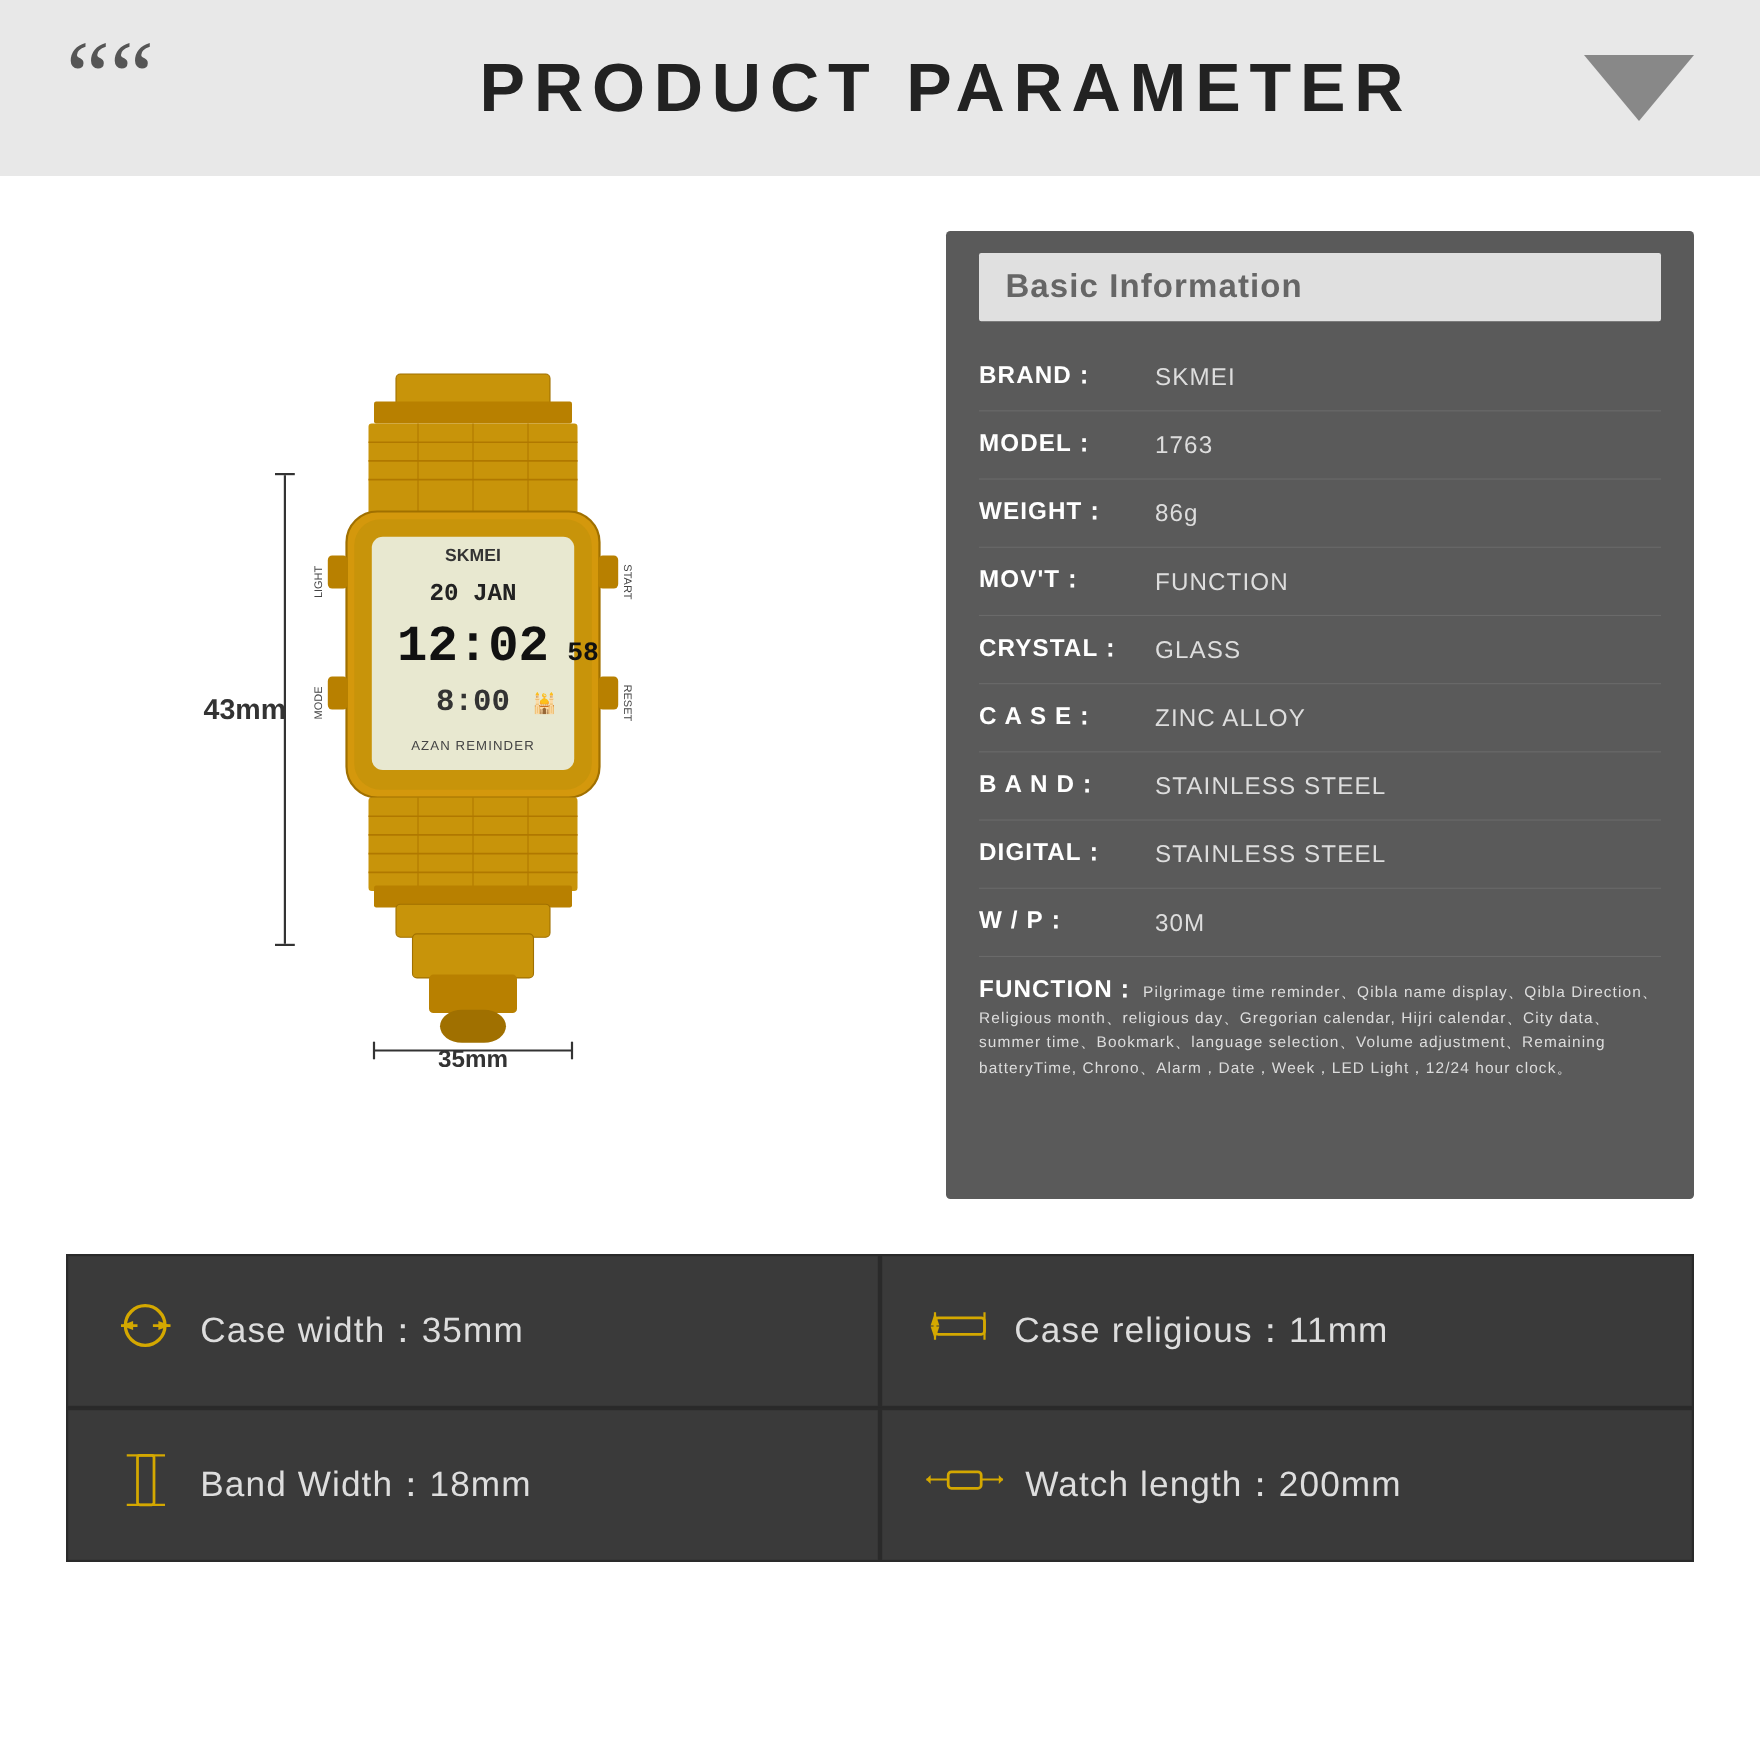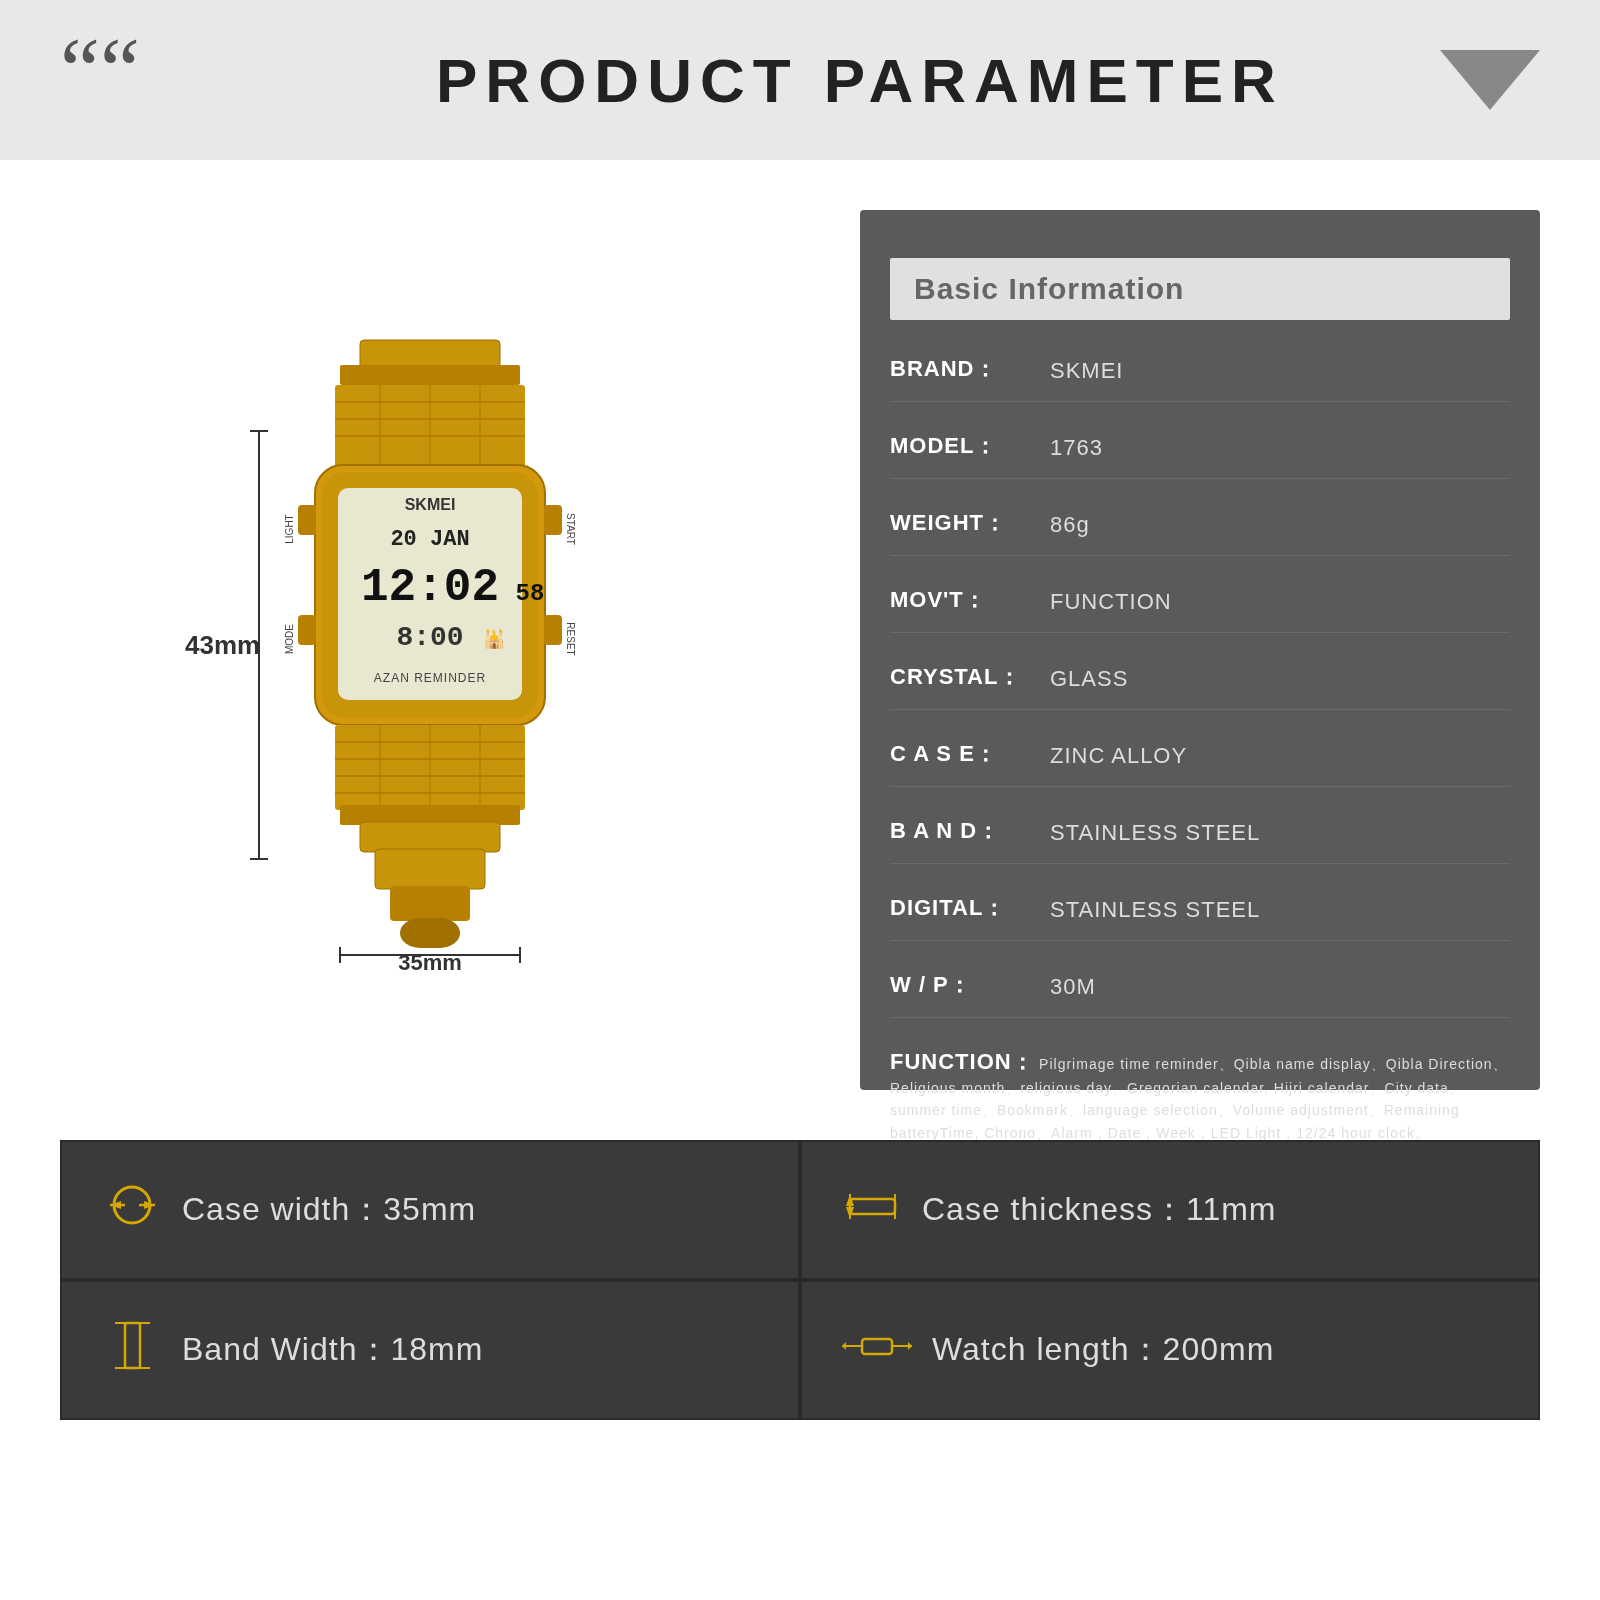--- a/index.html
+++ b/index.html
@@ -77,36 +77,36 @@
       width: 680px;
       background: #5a5a5a;
       border-radius: 4px;
       padding: 0;
       display: flex;
       flex-direction: column;
     }
 
     .info-title-bar {
       background: #e0e0e0;
-      margin: 48px 30px 0 30px;
+      margin: 20px 30px 0 30px;
       padding: 14px 24px;
       border-radius: 2px;
     }
     .info-title-bar span {
       font-size: 30px;
       font-weight: 700;
       color: #666;
       letter-spacing: 1px;
     }
 
     .info-rows {
       padding: 20px 30px;
       display: flex;
       flex-direction: column;
-      gap: 15px;
+      gap: 0;
     }
 
     .info-row {
       display: flex;
       align-items: flex-start;
       padding: 14px 0;
       border-bottom: 1px solid #6a6a6a;
     }
     .info-row:last-child {
       border-bottom: none;
@@ -330,21 +330,21 @@
     <span class="spec-label">Case width：35mm</span>
   </div>
     <div class="spec-item">
     <div class="spec-icon"><svg width="55" height="35" viewBox="0 0 55 35">
           <rect x="5" y="10" width="45" height="15" rx="3" fill="none" stroke="#d4a800" stroke-width="2.5"></rect>
           <line x1="5" y1="5" x2="5" y2="30" stroke="#d4a800" stroke-width="2"></line>
           <line x1="50" y1="5" x2="50" y2="30" stroke="#d4a800" stroke-width="2"></line>
           <polygon points="1,17 9,17 5,5" fill="#d4a800"></polygon>
           <polygon points="1,18 9,18 5,30" fill="#d4a800"></polygon>
         </svg></div>
-    <span class="spec-label">Case thickness：11mm</span>
+    <span class="spec-label">Case religious：11mm</span>
   </div>
     <div class="spec-item">
     <div class="spec-icon"><svg width="35" height="55" viewBox="0 0 35 55">
           <rect x="10" y="5" width="15" height="45" rx="2" fill="none" stroke="#d4a800" stroke-width="2.5"></rect>
           <line x1="0" y1="5" x2="35" y2="5" stroke="#d4a800" stroke-width="2"></line>
           <line x1="0" y1="50" x2="35" y2="50" stroke="#d4a800" stroke-width="2"></line>
         </svg></div>
     <span class="spec-label">Band Width：18mm</span>
   </div>
     <div class="spec-item">

